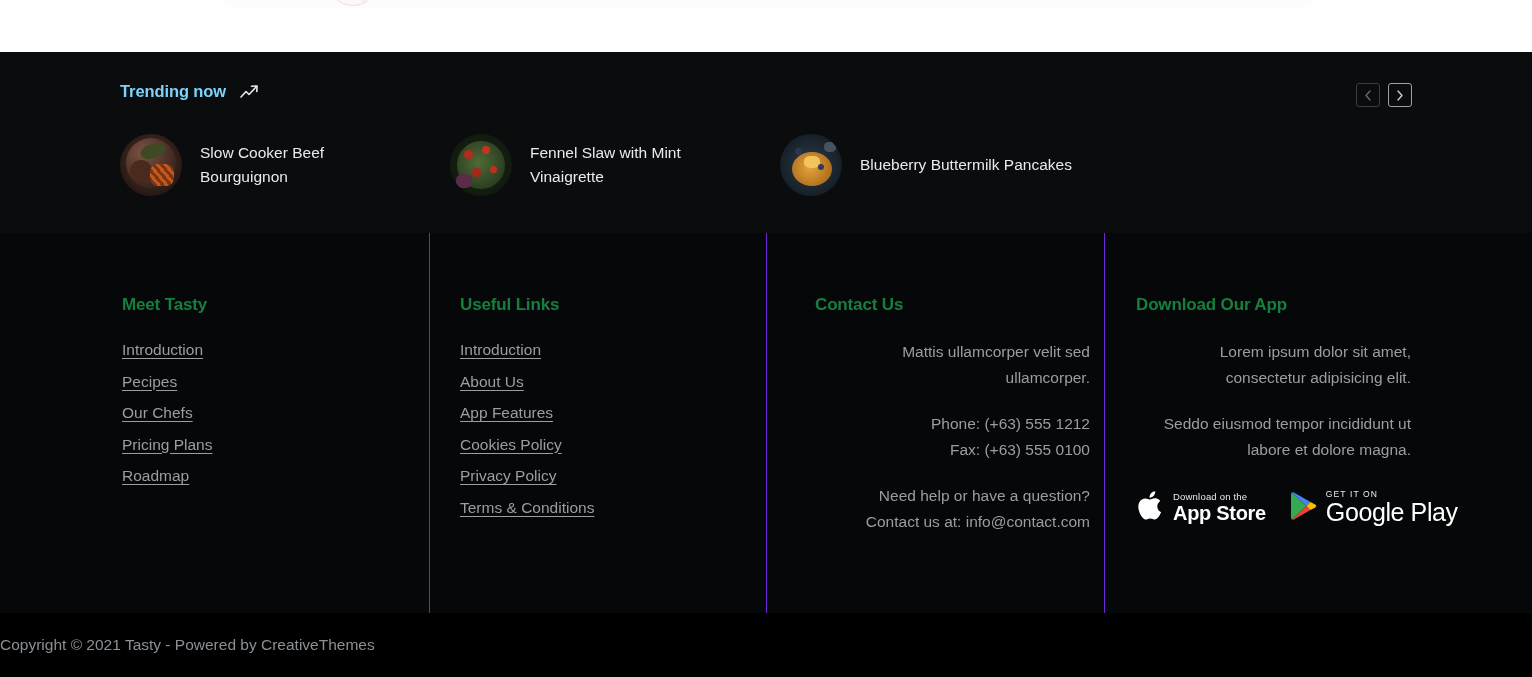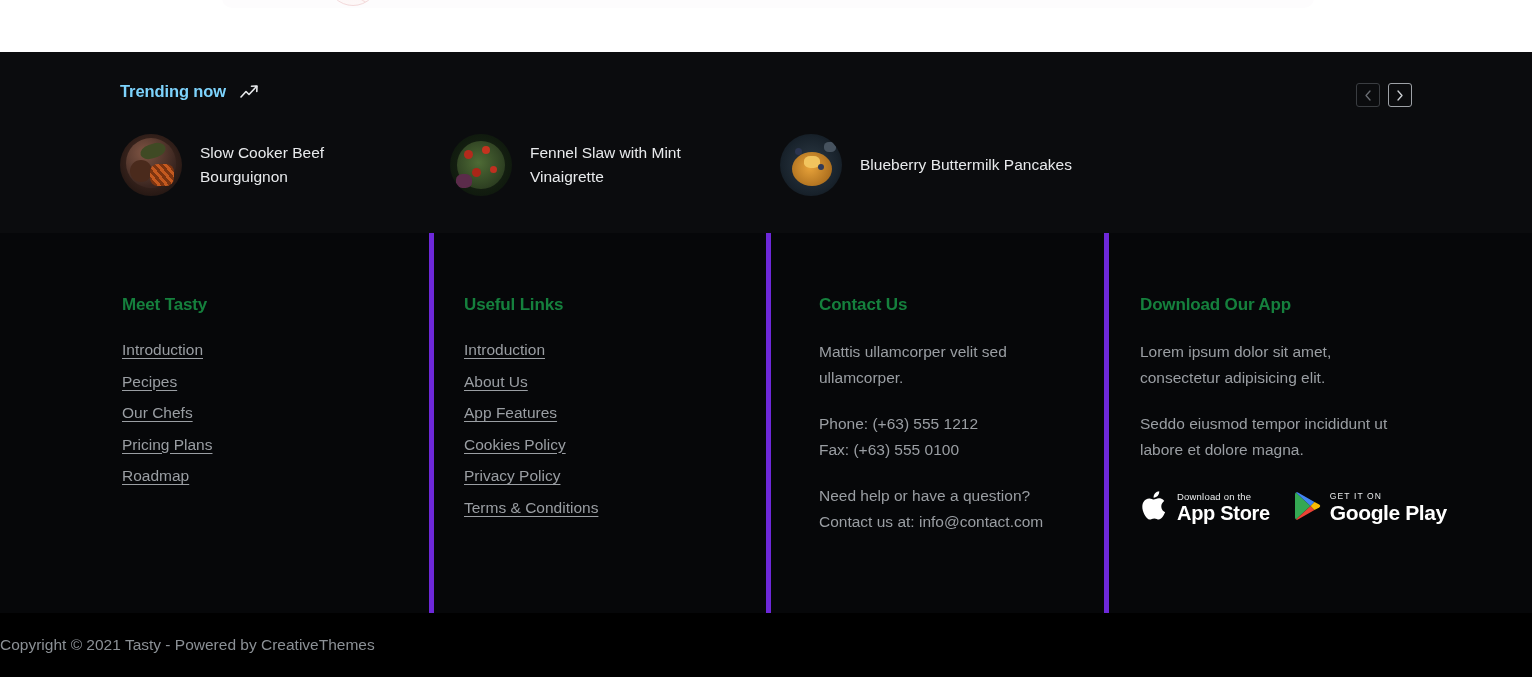--- a/index.html
+++ b/index.html
@@ -185,21 +185,21 @@
     width: 1532px;
     height: 380px;
     background: #060709;
     display: flex;
   }
   .fcol {
     position: relative;
     box-sizing: border-box;
     padding: 62px 0 0 0;
   }
-  .fcol + .fcol { border-left: 5px solid #6d28d9; }
+  .fcol + .fcol { border-left: 1px solid #6d28d9; }
   .fcol-1 { width: 429px; padding-left: 122px; }
   .fcol-2 { width: 337px; padding-left: 30px; }
   .fcol-3 { width: 338px; padding-left: 48px; }
   .fcol-4 { width: 428px; padding-left: 31px; }
 
   .fcol-head {
     color: #15803d;
     font-size: 17px;
     font-weight: bold;
     letter-spacing: -0.15px;
@@ -214,20 +214,21 @@
     text-decoration: underline;
     text-underline-offset: 3px;
     cursor: pointer;
   }
   .ftext {
     color: #9a9ea3;
     font-size: 15.5px;
     line-height: 26px;
     margin: 0 0 20px 0;
     max-width: 275px;
+    text-align: right;
   }
   .ftext:last-of-type { margin-bottom: 0; }
 
   .badges {
     display: flex;
     align-items: center;
     gap: 24px;
     margin-top: 26px;
   }
   .badge {
@@ -245,21 +246,21 @@
     margin-bottom: 2px;
   }
   .badge-small.caps { letter-spacing: 1.1px; font-size: 8.5px; }
   .badge-big {
     display: block;
     color: #ffffff;
     font-size: 20px;
     font-weight: bold;
     letter-spacing: -0.3px;
   }
-  .badge-big.thin { font-weight: bold; font-size: 21px; letter-spacing: -0.4px; }
+  .badge-big.thin { font-weight: normal; font-size: 25px; letter-spacing: -0.4px; }
 
   
   .footer-bottom {
     position: absolute;
     left: 0; top: 613px;
     width: 1532px;
     height: 64px;
     background: #000000;
     display: flex;
     align-items: center;

